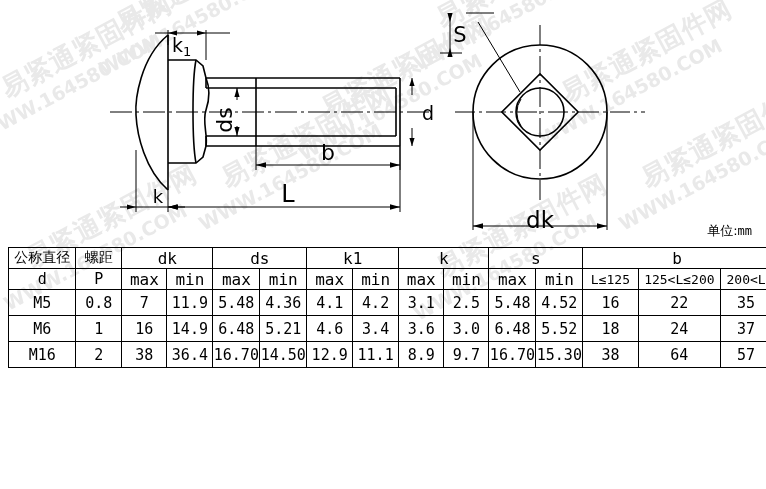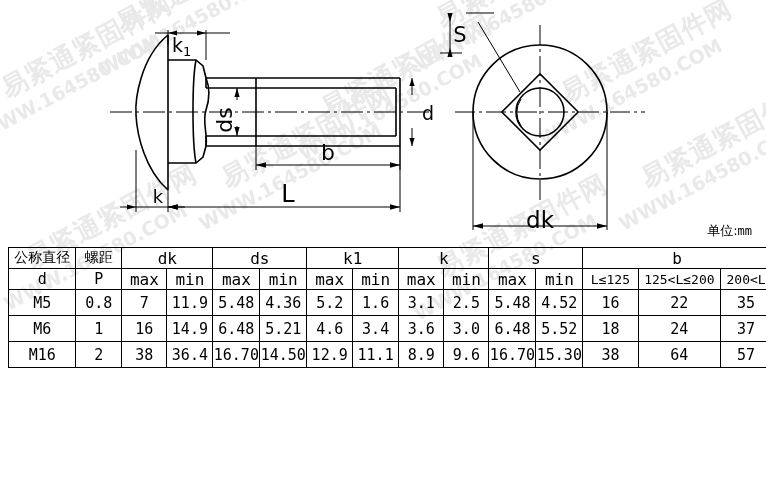--- a/index.html
+++ b/index.html
@@ -263,22 +263,22 @@
       </tr>
     </thead>
     <tbody id="table-body">
         <tr class="drow">
           <td class="drow col-d">M5</td>
           <td class="drow col-p">0.8</td>
           <td class="drow col-dim">7</td>
           <td class="drow col-dim">11.9</td>
           <td class="drow col-dim">5.48</td>
           <td class="drow col-dim">4.36</td>
-          <td class="drow col-dim">5.2</td>
-          <td class="drow col-dim">1.6</td>
+          <td class="drow col-dim">4.1</td>
+          <td class="drow col-dim">4.2</td>
           <td class="drow col-dim">3.1</td>
           <td class="drow col-dim">2.5</td>
           <td class="drow col-dim">5.48</td>
           <td class="drow col-dim">4.52</td>
           <td class="drow col-b1">16</td>
           <td class="drow col-b2">22</td>
           <td class="drow col-b3">35</td>
         </tr>
         <tr class="drow">
           <td class="drow col-d">M6</td>
@@ -300,21 +300,21 @@
         <tr class="drow">
           <td class="drow col-d">M16</td>
           <td class="drow col-p">2</td>
           <td class="drow col-dim">38</td>
           <td class="drow col-dim">36.4</td>
           <td class="drow col-dim">16.70</td>
           <td class="drow col-dim">14.50</td>
           <td class="drow col-dim">12.9</td>
           <td class="drow col-dim">11.1</td>
           <td class="drow col-dim">8.9</td>
-          <td class="drow col-dim">9.6</td>
+          <td class="drow col-dim">9.7</td>
           <td class="drow col-dim">16.70</td>
           <td class="drow col-dim">15.30</td>
           <td class="drow col-b1">38</td>
           <td class="drow col-b2">64</td>
           <td class="drow col-b3">57</td>
         </tr>
       </tbody>
   </table>
 
 </div>

